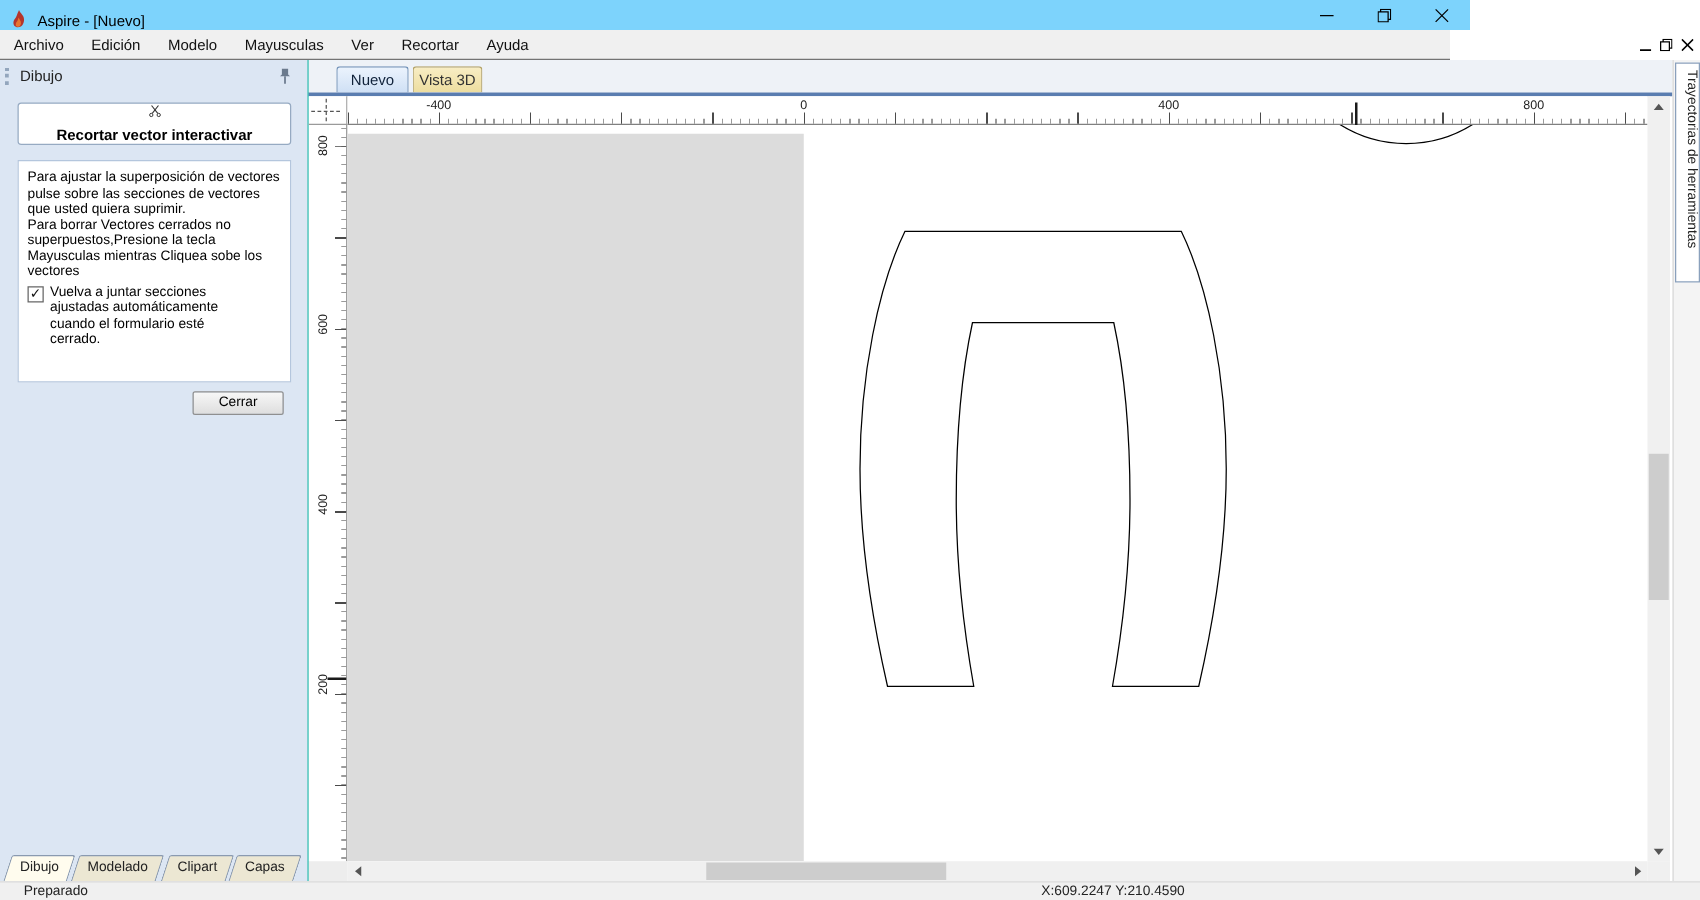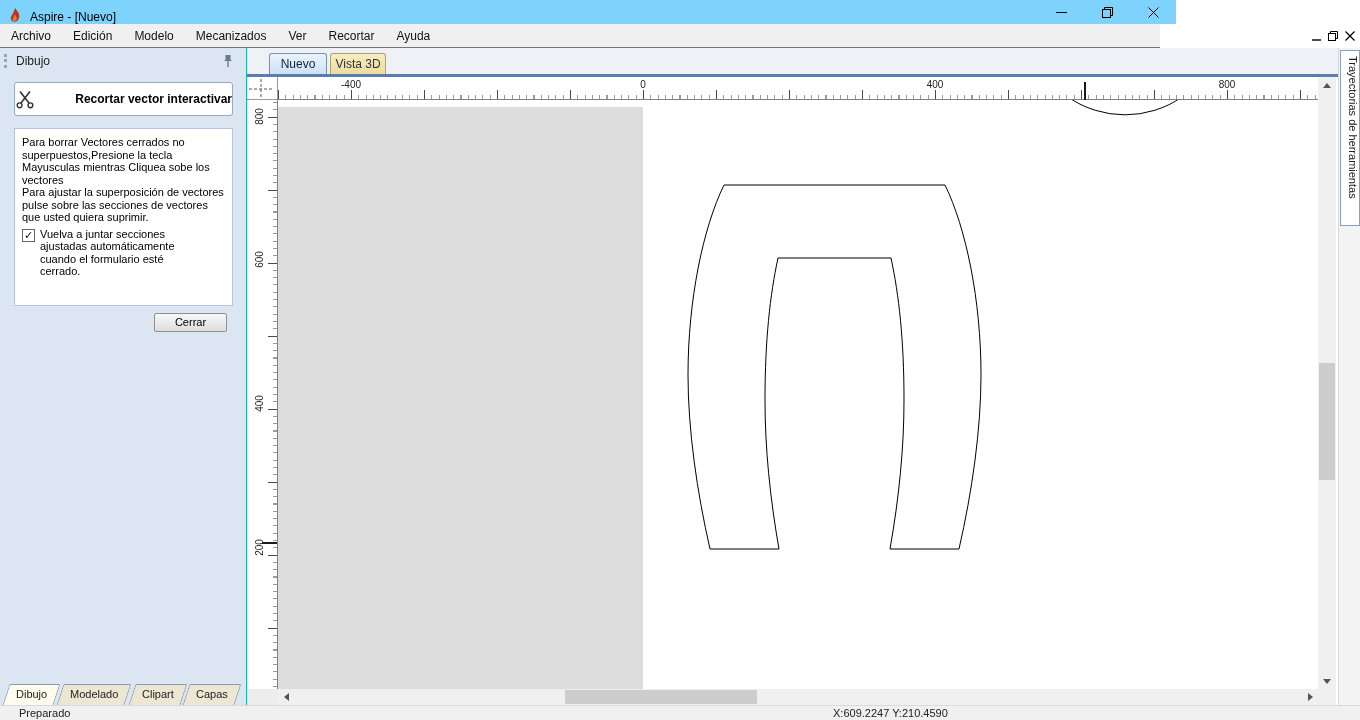--- a/index.html
+++ b/index.html
@@ -22,21 +22,21 @@
 
   
   .sidebar { position:absolute; left:0; top:48px; width:247px; height:657px; background:#dce6f3;
     border-right:1px solid #14b8a6; }
   .sidebar-header { position:relative; height:26px; display:flex; align-items:center; padding-left:16px;
     font-size:12px; color:#222; }
   .grip { position:absolute; left:4px; top:6px; height:14px; width:0; border-left:3px dotted #93a6bd; }
   .pin { position:absolute; right:12px; top:6px; }
   .tool-btn { position:absolute; left:14px; top:34px; width:219px; height:34px; background:#fff;
     border:1px solid #96aac2; border-radius:3px; display:flex; align-items:center; justify-content:space-between;
-    gap:7px; font-weight:bold; font-size:12px; color:#000; cursor:default; }
+    gap:7px; font-weight:bold; font-size:12px; color:#000; cursor:default;flex-direction:column; }
   .info-panel { position:absolute; left:14px; top:80px; width:219px; height:178px; background:#fff;
     border:1px solid #b4c6dd; padding:7px 6px 4px 7px; font-size:11px; line-height:12.5px; color:#000; }
   .info-panel p { margin:0; }
   .checkbox-row { display:flex; gap:5px; margin-top:4px; }
   .checkbox { width:13px; height:13px; border:1px solid #666; background:#fff; flex:none;
     font-size:11px; line-height:11px; text-align:center; color:#111; margin-top:1px; }
   .checkbox-label { width:158px; font-size:11px; line-height:12.5px; }
   .cerrar-btn { position:absolute; left:154px; top:265px; width:73px; height:19px;
     background:linear-gradient(#f7f7f7,#dedede); border:1px solid #8f8f8f; border-radius:2px;
     font-size:11px; text-align:center; line-height:17px; color:#000; cursor:default; }
@@ -137,21 +137,21 @@
         <line x1="10.5" y1="0.5" x2="0.5" y2="10.5" stroke="#000"></line>
       </svg>
     </div>
   </div>
 </div>
 
 <div class="menubar">
   <span class="menu-item">Archivo</span>
   <span class="menu-item">Edición</span>
   <span class="menu-item">Modelo</span>
-  <span class="menu-item">Mecanizados</span>
+  <span class="menu-item">Mayusculas</span>
   <span class="menu-item">Ver</span>
   <span class="menu-item">Recortar</span>
   <span class="menu-item">Ayuda</span>
 </div>
 <div class="mdi-controls">
   <svg width="9" height="10">
       <line x1="0" y1="9" x2="9" y2="9" stroke="#000" stroke-width="1.4"></line>
     </svg>
   <svg width="10" height="10">
     <rect x="0.5" y="2.5" width="7" height="7" fill="none" stroke="#000"></rect>
@@ -177,22 +177,22 @@
     <svg width="20" height="20" viewBox="0 0 20 20">
       <line x1="5" y1="2.5" x2="14" y2="14" stroke="#333" stroke-width="1.6"></line>
       <line x1="15" y1="2.5" x2="6" y2="14" stroke="#333" stroke-width="1.6"></line>
       <circle cx="4.6" cy="16.3" r="2.4" fill="none" stroke="#333" stroke-width="1.4"></circle>
       <circle cx="15.4" cy="16.3" r="2.4" fill="none" stroke="#333" stroke-width="1.4"></circle>
     </svg>
     <span>Recortar vector interactivar</span>
   </div>
 
   <div class="info-panel">
+    <p>Para ajustar la superposición de vectores pulse sobre las secciones de vectores que usted quiera suprimir.</p>
     <p>Para borrar Vectores cerrados no superpuestos,Presione la tecla Mayusculas mientras Cliquea sobe los vectores</p>
-    <p>Para ajustar la superposición de vectores pulse sobre las secciones de vectores que usted quiera suprimir.</p>
     <div class="checkbox-row">
       <span class="checkbox">✓</span>
       <span class="checkbox-label">Vuelva a juntar secciones ajustadas automáticamente cuando el formulario esté cerrado.</span>
     </div>
   </div>
 
   <div class="cerrar-btn">Cerrar</div>
 
   <div class="side-tabs">
     <div class="side-tab active"><span>Dibujo</span></div>

